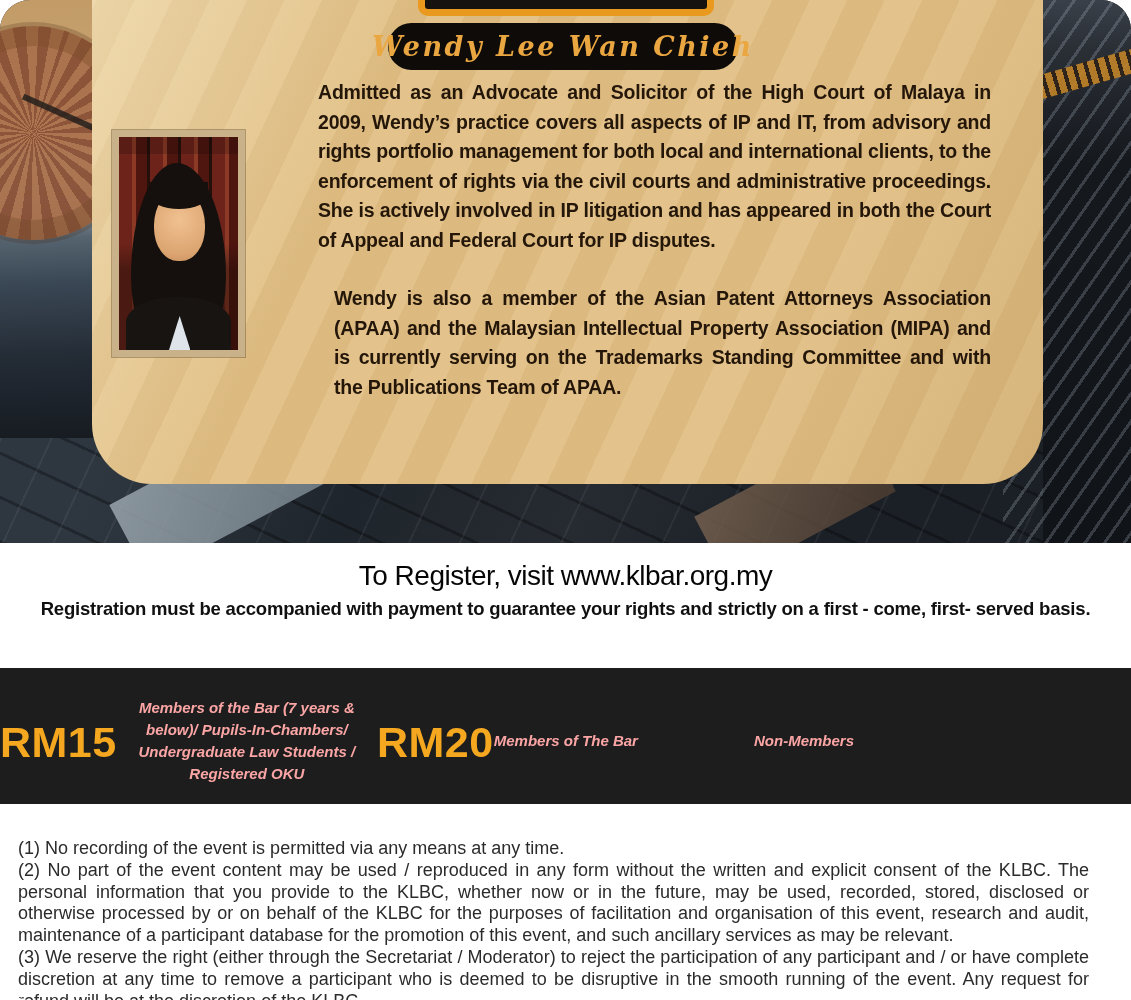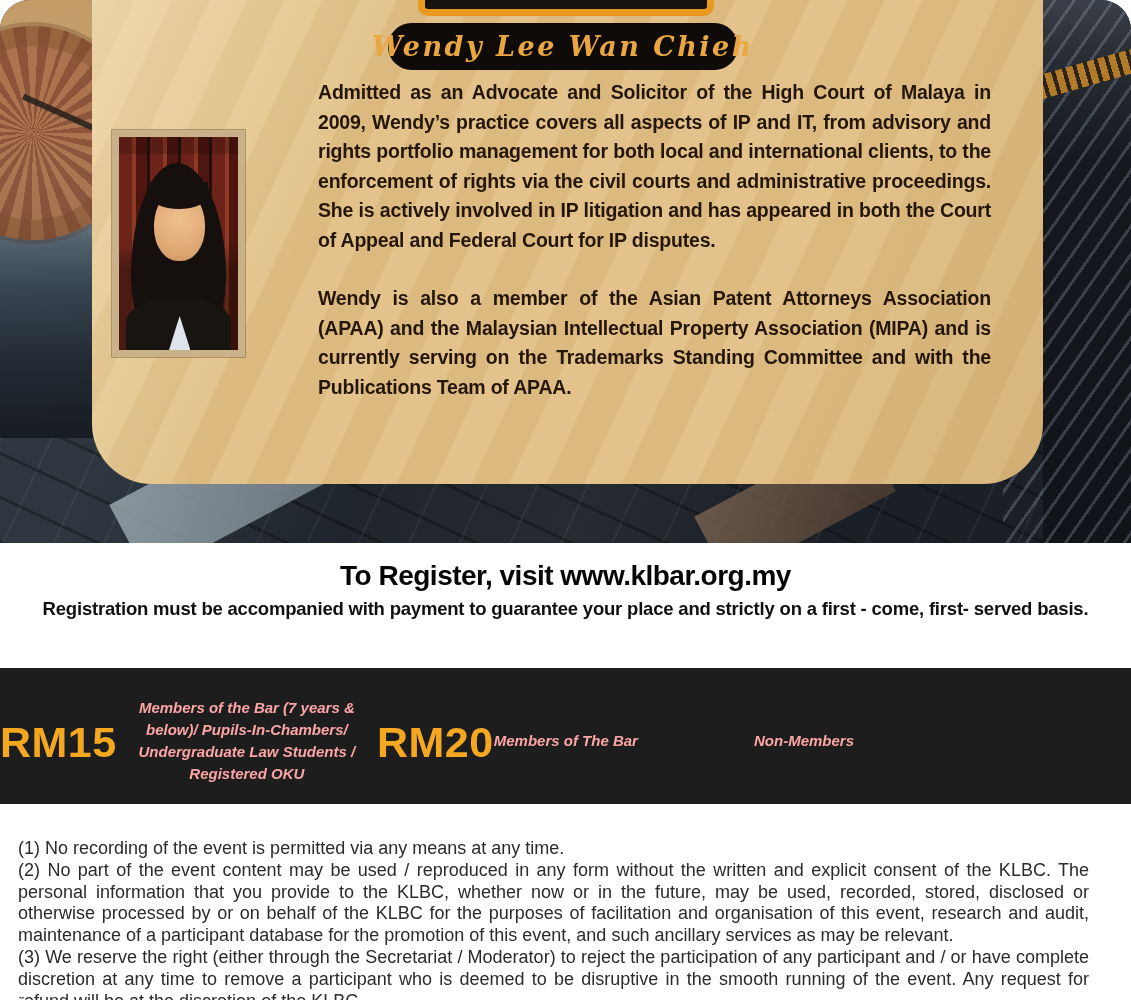--- a/index.html
+++ b/index.html
@@ -84,25 +84,25 @@
   .photo .bangs { position:absolute; left:26%; top:21%; width:49%; height:13%;
     background:#15100d; border-radius:0 0 55% 55%; }
   .photo .suit { position:absolute; left:6%; bottom:-2%; width:88%; height:27%;
     background:#181411; border-radius:45% 45% 0 0; }
   .photo .shirt { position:absolute; left:42%; bottom:0; width:18%; height:16%;
     background:#dfe4ea; clip-path:polygon(0 100%, 50% 0, 100% 100%); }
 
   .bio { position:absolute; left:318px; top:78px; width:673px; z-index:3; }
   .bio p { margin:0; font-size:19.5px; line-height:29.5px; font-weight:700; color:#241609;
     text-align:justify; letter-spacing:-0.2px; }
-  .bio p + p { margin-top:29px; }
+  .bio p + p { margin-top:29px;margin-left:16px; }
 
   
   .register { position:absolute; left:0; top:543px; width:1131px; height:125px; background:#ffffff; text-align:center; }
-  .register h2 { margin:17px 0 7px 0; font-size:28px; font-weight:700; color:#060606; letter-spacing:-0.5px; }
+  .register h2 { margin:17px 0 7px 0; font-size:28px; font-weight:400; color:#060606; letter-spacing:-0.5px; }
   .register p { margin:0; font-size:18.5px; line-height:20.5px; font-weight:700; color:#101010; letter-spacing:-0.2px; }
 
   
   .price-band { position:absolute; left:0; top:668px; width:1131px; height:136px; background:#1d1d1d; display:flex; }
   .price-col { flex:1; display:flex; align-items:center; }
   .price-value { margin-top:12px; font-size:43px; font-weight:800; color:#f5a81f; letter-spacing:0.5px; }
   .price-desc { margin-top:9px; max-width:345px; font-size:15px; line-height:22px; font-weight:700;
     font-style:italic; color:#fca5a5; text-align:center; }
 
   
@@ -143,21 +143,21 @@
     </div>
 
     <div class="bio">
       <p>Admitted as an Advocate and Solicitor of the High Court of Malaya in 2009, Wendy’s practice covers all aspects of IP and IT, from advisory and rights portfolio management for both local and international clients, to the enforcement of rights via the civil courts and administrative proceedings. She is actively involved in IP litigation and has appeared in both the Court of Appeal and Federal Court for IP disputes.</p>
       <p>Wendy is also a member of the Asian Patent Attorneys Association (APAA) and the Malaysian Intellectual Property Association (MIPA) and is currently serving on the Trademarks Standing Committee and with the Publications Team of APAA.</p>
     </div>
   </div>
 
   <div class="register">
     <h2>To Register, visit www.klbar.org.my</h2>
-    <p>Registration must be accompanied with payment to guarantee your place and strictly on a first - come, first- served basis.</p>
+    <p>Registration must be accompanied with payment to guarantee your rights and strictly on a first - come, first- served basis.</p>
   </div>
 
   <div class="price-band">
     <div class="price-col">
       <div class="price-value">RM15</div>
       <div class="price-desc">Members of the Bar (7 years &amp; below)/ Pupils-In-Chambers/ Undergraduate Law Students / Registered OKU</div>
     </div>
     <div class="price-col">
       <div class="price-value">RM20</div>
       <div class="price-desc">Members of The Bar</div>

